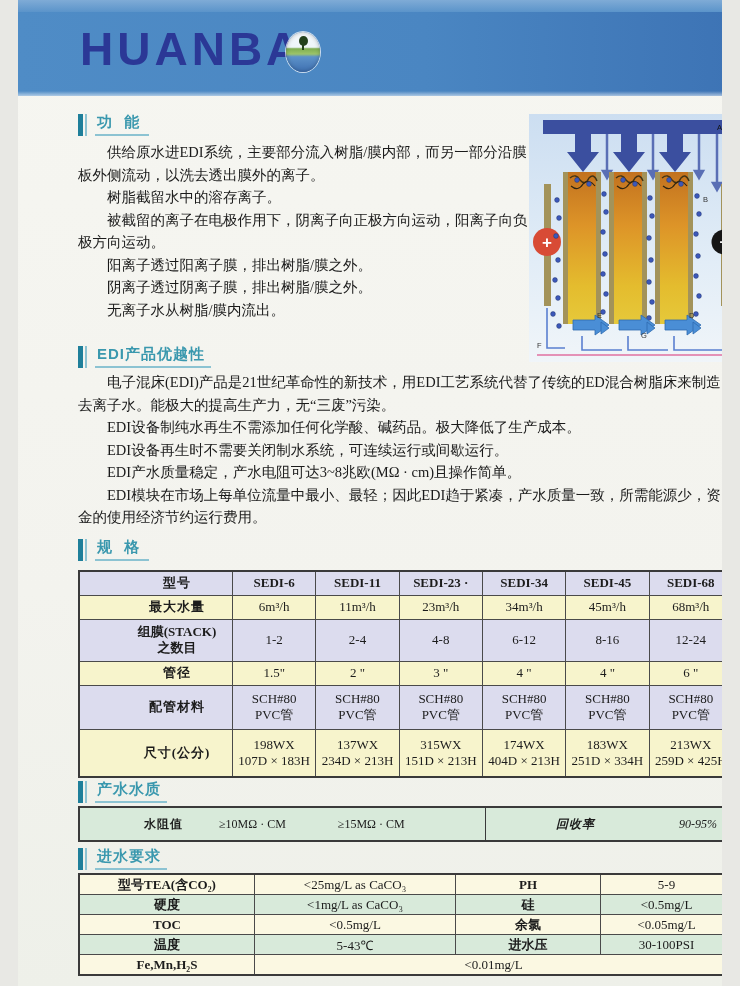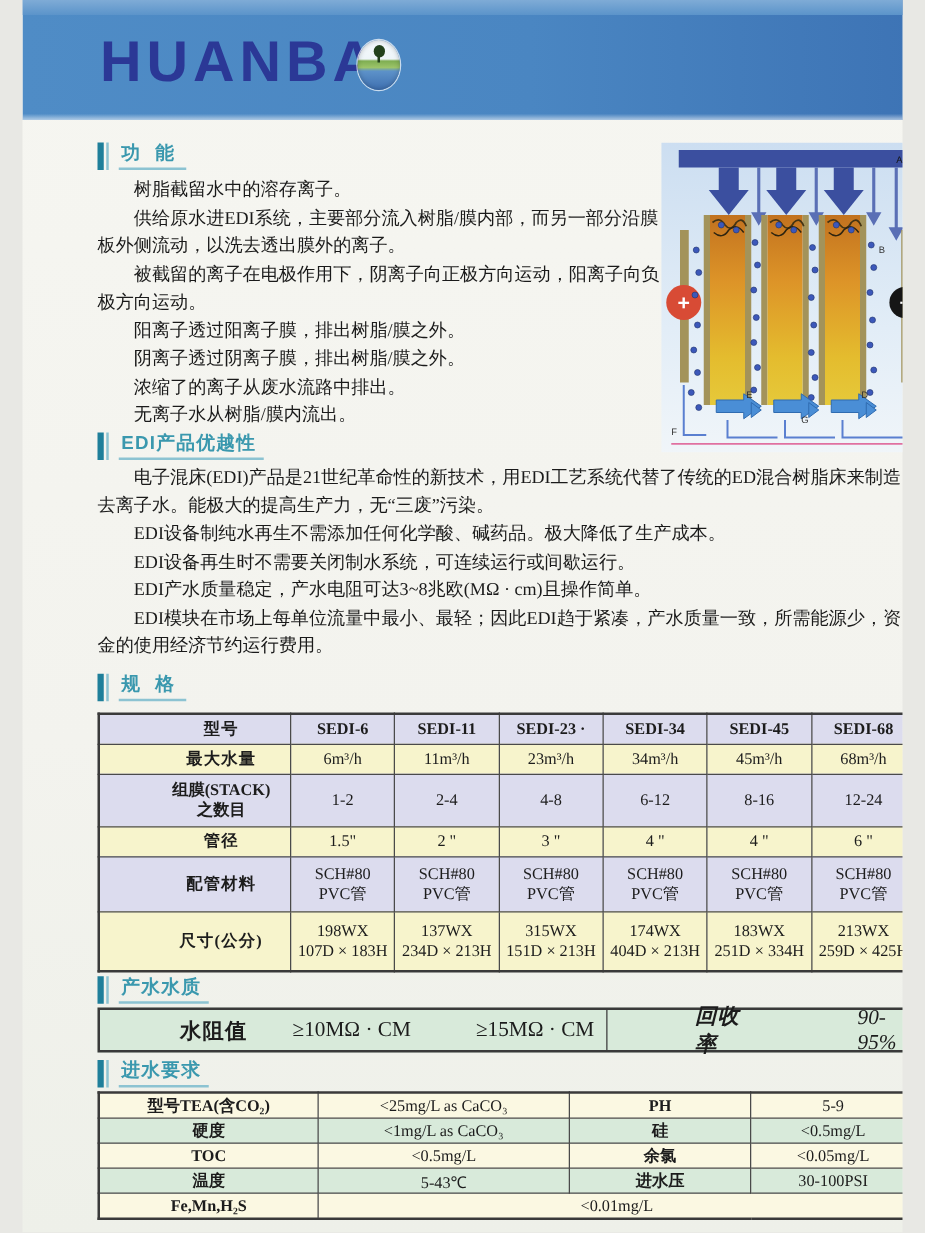--- a/index.html
+++ b/index.html
@@ -40,21 +40,21 @@
   table{border-collapse:collapse;}
   .spec-table{position:absolute;left:60px;top:570px;width:656px;
        font-size:13px;text-align:center;border:2px solid #3a3a3a;}
   .spec-table td{border:1px solid #4a4a4a;padding:0 2px;}
   .spec-table td.lbl{font-weight:bold;width:106px;letter-spacing:1px;padding-left:44px;}
   .row-lav td{background:#dcdcee;}
   .row-yel td{background:#f7f4cc;}
   .pre{white-space:pre-line;line-height:1.25;}
   
   .wq-bar{position:absolute;left:60px;top:806px;width:652px;height:32px;
-       border:2px solid #3a3a3a;background:#d8eada;display:flex;align-items:center;font-size:17px;}
+       border:2px solid #3a3a3a;background:#d8eada;display:flex;align-items:center;font-size:12px;}
   .wq-left{flex:0 0 405px;display:flex;align-items:center;border-right:1.5px solid #3a3a3a;height:100%;}
   .wq-right{flex:1;display:flex;align-items:center;height:100%;font-style:italic;}
   .wq-label{font-weight:bold;letter-spacing:1px;}
   .wq-left .wq-label{margin-left:64px;}
   .wq-left .wq-v1{margin-left:36px;}
   .wq-left .wq-v2{margin-left:52px;}
   .wq-right .wq-label{margin-left:70px;}
   .wq-right .wq-v{margin-left:48px;padding-left:36px;}
   
   .inlet-table{position:absolute;left:60px;top:873px;width:656px;
@@ -80,26 +80,25 @@
   </div>
 
   <div class="sec" style="top:113px;">
     <span class="bars">
         <span class="bar1"></span>
         <span class="bar2"></span>
       </span>
     <span class="txt">功 能</span>
   </div>
   <div class="para-block func-text">
+    <p>供给原水进EDI系统，主要部分流入树脂/膜内部，而另一部分沿膜板外侧流动，以洗去透出膜外的离子。</p>
     <p>树脂截留水中的溶存离子。</p>
-    <p>供给原水进EDI系统，主要部分流入树脂/膜内部，而另一部分沿膜板外侧流动，以洗去透出膜外的离子。</p>
     <p>被截留的离子在电极作用下，阴离子向正极方向运动，阳离子向负极方向运动。</p>
     <p>阳离子透过阳离子膜，排出树脂/膜之外。</p>
     <p>阴离子透过阴离子膜，排出树脂/膜之外。</p>
-    <p>浓缩了的离子从废水流路中排出。</p>
     <p>无离子水从树脂/膜内流出。</p>
   </div>
 
   <div class="diagram">
     <svg width="214" height="248" viewBox="0 0 214 248" xmlns="http://www.w3.org/2000/svg">
       <defs>
         <linearGradient id="bgG" x1="0" y1="0" x2="0" y2="1">
           <stop offset="0" stop-color="#ccdef1"></stop>
             <stop offset="0.6" stop-color="#e2edf7"></stop>
             <stop offset="1" stop-color="#f0f5f9"></stop>

